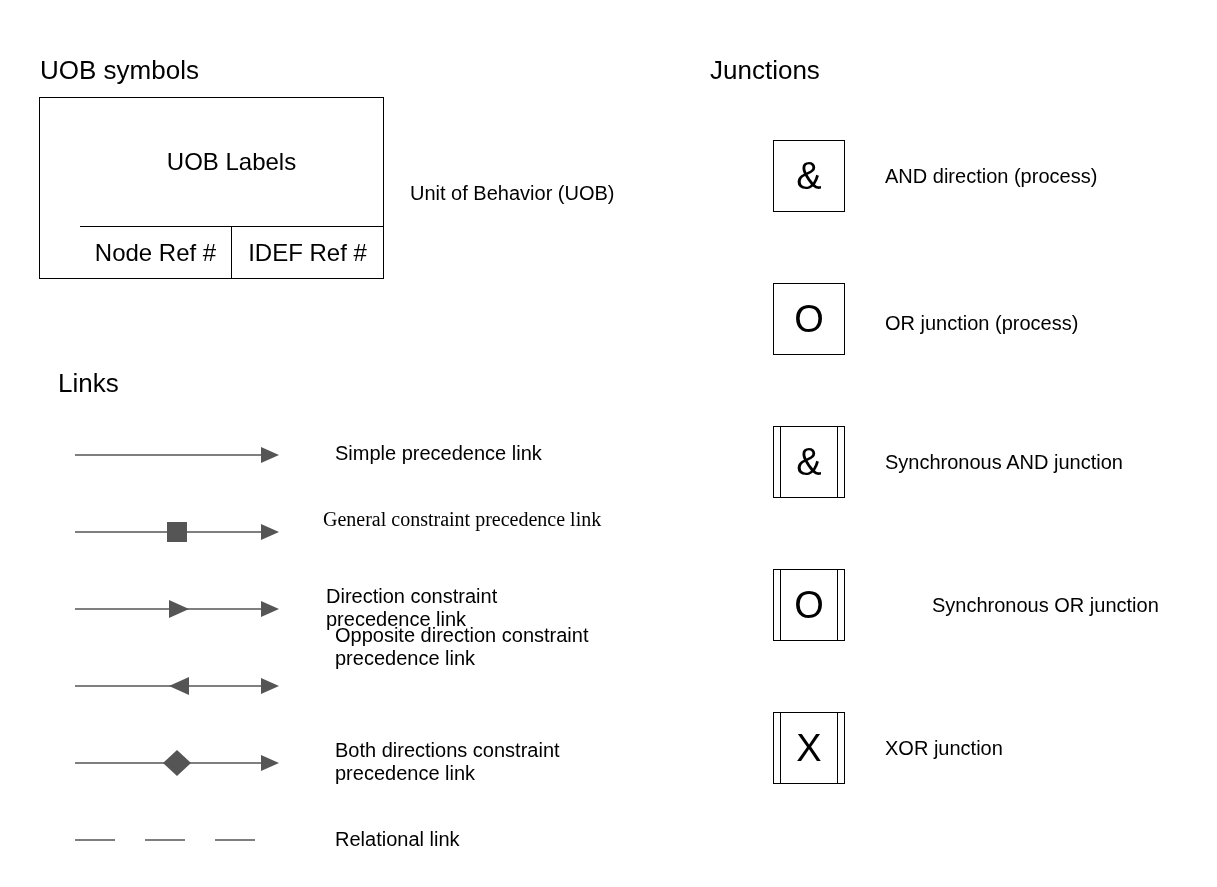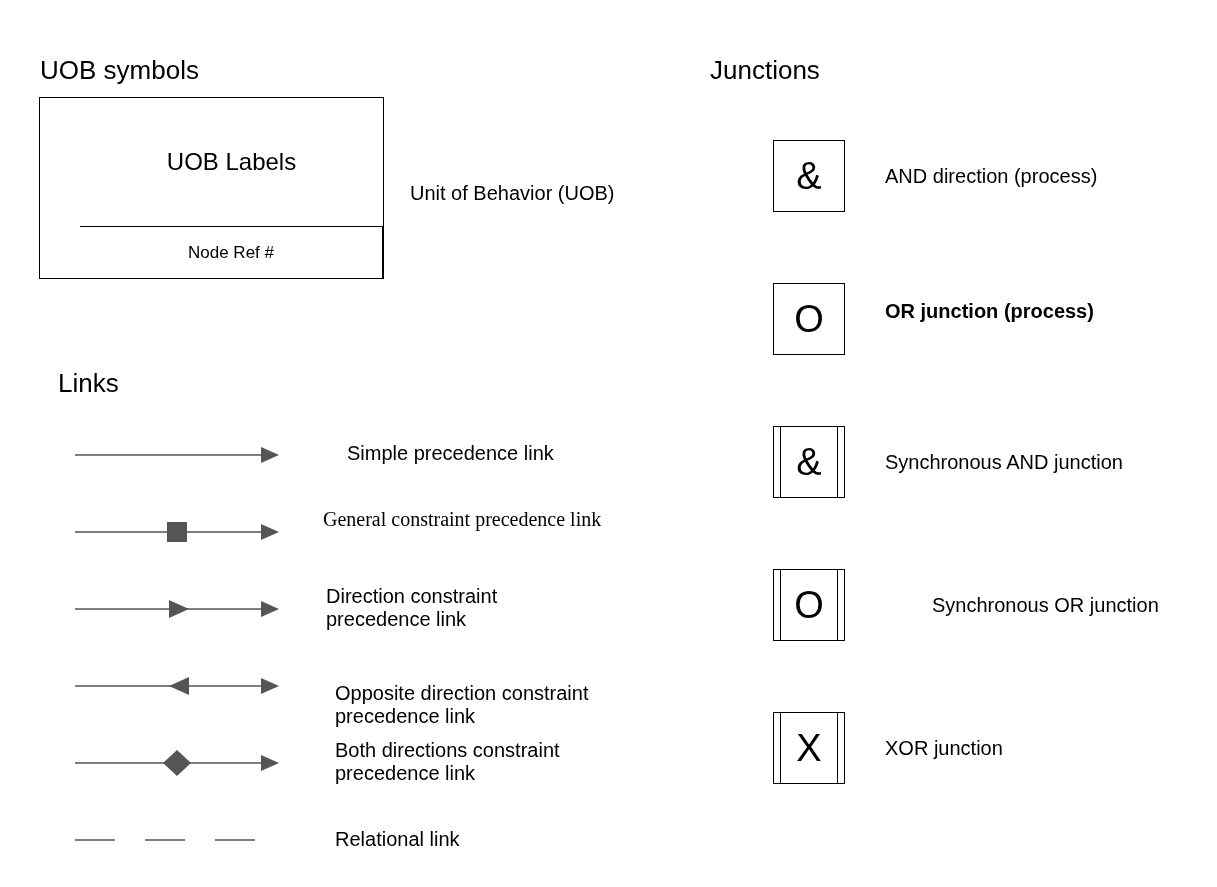--- a/index.html
+++ b/index.html
@@ -40,21 +40,21 @@
   }
   .uob-bottom {
     display: flex;
     height: 52px;
   }
   .uob-bottom > div {
     flex: 1;
     display: flex;
     align-items: center;
     justify-content: center;
-    font-size: 17px;
+    font-size: 24px;
   }
   .uob-bottom > div:first-child {
     border-right: 1px solid #000;
   }
   .junction-box {
     position: absolute;
     width: 72px;
     height: 72px;
     border: 1px solid #000;
     box-sizing: border-box;
@@ -85,68 +85,69 @@
 <body>
 
 <div class="heading" style="left:40px; top:55px;">UOB symbols</div>
 <div class="heading" style="left:40px; top:368px;margin-left:18px;">Links</div>
 <div class="heading" style="left:710px; top:55px;">Junctions</div>
 
 <div class="uob-box">
   <div class="uob-top">UOB Labels</div>
   <div class="uob-bottom">
     <div>Node Ref #</div>
+    <div>IDEF Ref #</div>
   </div>
 </div>
 <div class="label" style="left:410px; top:182px;">Unit of Behavior (UOB)</div>
 
 <svg class="link-svg" style="top:440px;">
   <line x1="0" y1="15" x2="186" y2="15" stroke="#555" stroke-width="1.6"></line>
   <polygon points="186,7 204,15 186,23" fill="#555"></polygon>
 </svg>
-<div class="label" style="left:335px; top:442px;margin-left:12px;">Simple precedence link</div>
+<div class="label" style="left:335px; top:442px;">Simple precedence link</div>
 
 <svg class="link-svg" style="top:517px;">
   <line x1="0" y1="15" x2="186" y2="15" stroke="#555" stroke-width="1.6"></line>
   <polygon points="186,7 204,15 186,23" fill="#555"></polygon>
   <rect x="92" y="5" width="20" height="20" fill="#555"></rect>
 </svg>
 <div class="label" style="left:323px; top:508px; width:280px;font-family:Liberation Serif, serif;">General constraint precedence link</div>
 
 <svg class="link-svg" style="top:594px;">
   <line x1="0" y1="15" x2="186" y2="15" stroke="#555" stroke-width="1.6"></line>
   <polygon points="186,7 204,15 186,23" fill="#555"></polygon>
   <polygon points="94,6 114,15 94,24" fill="#555"></polygon>
 </svg>
 <div class="label" style="left:326px; top:585px; width:280px;">Direction constraint precedence link</div>
 
 <svg class="link-svg" style="top:671px;">
   <line x1="0" y1="15" x2="186" y2="15" stroke="#555" stroke-width="1.6"></line>
   <polygon points="186,7 204,15 186,23" fill="#555"></polygon>
   <polygon points="114,6 94,15 114,24" fill="#555"></polygon>
 </svg>
-<div class="label" style="left:335px; top:682px; width:300px;">Opposite direction constraint precedence link</div>
+<div class="label" style="left:335px; top:624px; width:300px;">Opposite direction constraint precedence link</div>
 
 <svg class="link-svg" style="top:748px;">
   <line x1="0" y1="15" x2="186" y2="15" stroke="#555" stroke-width="1.6"></line>
   <polygon points="186,7 204,15 186,23" fill="#555"></polygon>
   <polygon points="102,2 116,15 102,28 88,15" fill="#555"></polygon>
 </svg>
 <div class="label" style="left:335px; top:739px; width:300px;">Both directions constraint precedence link</div>
 
 <svg class="link-svg" style="top:825px;">
   <line x1="0" y1="15" x2="204" y2="15" stroke="#555" stroke-width="1.6" stroke-dasharray="40 30"></line>
 </svg>
 <div class="label" style="left:335px; top:828px;">Relational link</div>
 
 <div class="junction-box" style="left:773px; top:140px;">&amp;</div>
 <div class="label" style="left:885px; top:165px;">AND direction (process)</div>
 
 <div class="junction-box" style="left:773px; top:283px;">O</div>
-<div class="label" style="left:885px; top:300px;font-weight:bold;">OR junction (process)</div>
+<div class="label" style="left:885px; top:312px;">OR junction (process)</div>
 
 <div class="junction-box sync" style="left:773px; top:426px;">&amp;</div>
 <div class="label" style="left:885px; top:451px;">Synchronous AND junction</div>
 
 <div class="junction-box sync" style="left:773px; top:569px;">O</div>
 <div class="label" style="left:885px; top:594px;margin-left:47px;">Synchronous OR junction</div>
 
 <div class="junction-box sync" style="left:773px; top:712px;">X</div>
 <div class="label" style="left:885px; top:737px;">XOR junction</div>
 

